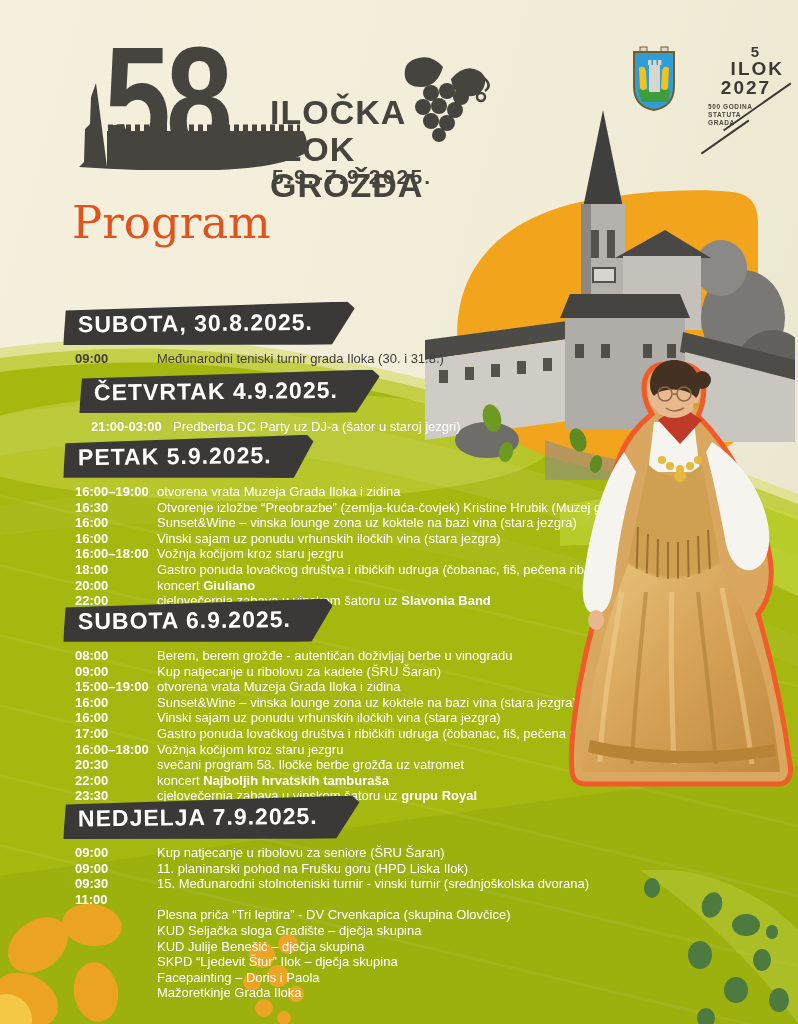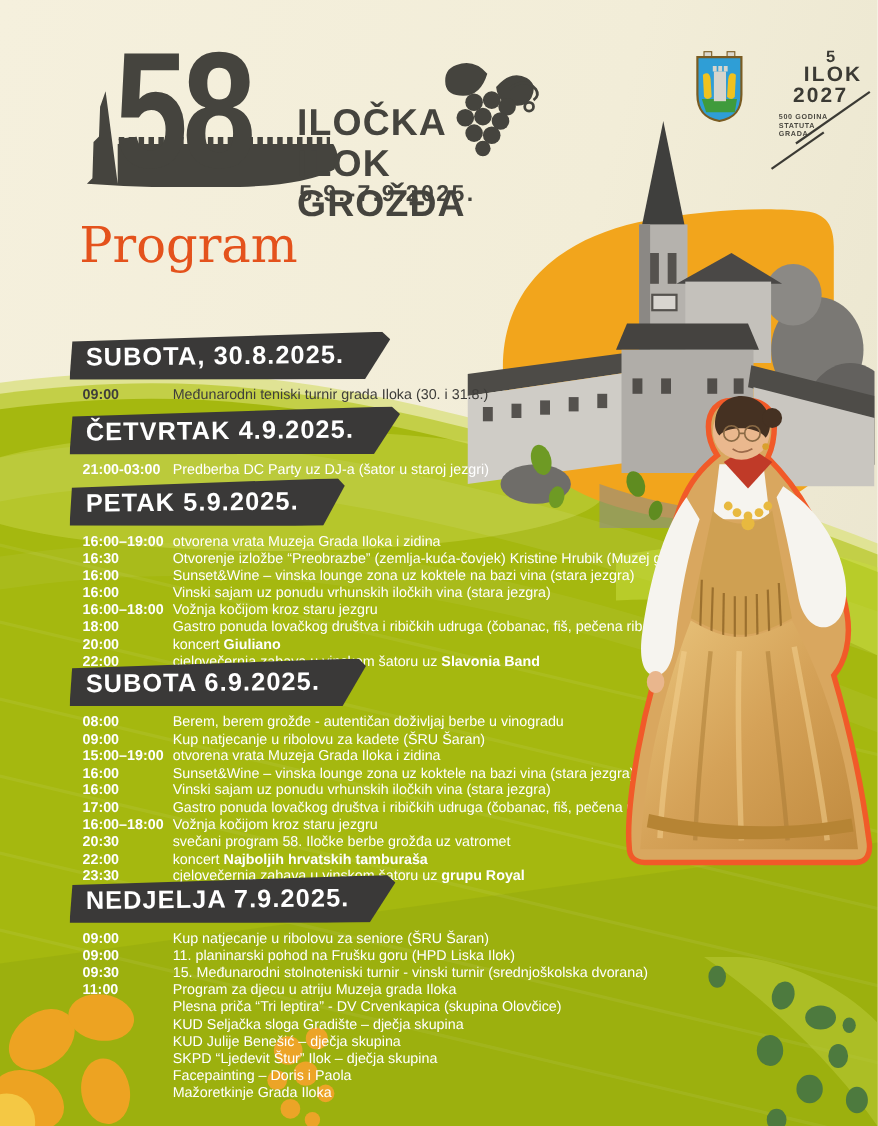--- a/index.html
+++ b/index.html
@@ -210,21 +210,21 @@
   <div class="diag d1"></div>
   <div class="diag d2"></div>
 
   <div id="schedule">
       <div class="section" style="top: 303px;"><div class="banner"><span>SUBOTA, 30.8.2025.</span></div><div class="rows dark">
           <div class="row">
             <span class="time">09:00</span>
             <span class="desc">Međunarodni teniski turnir grada Iloka (30. i 31.8.)</span>
           </div>
         </div></div>
-      <div class="section" style="top: 371px;"><div class="banner"><span>ČETVRTAK 4.9.2025.</span></div><div class="rows">
+      <div class="section" style="top: 371px; padding-left: 16px;"><div class="banner"><span>ČETVRTAK 4.9.2025.</span></div><div class="rows">
           <div class="row">
             <span class="time">21:00-03:00</span>
             <span class="desc">Predberba DC Party uz DJ-a (šator u staroj jezgri)</span>
           </div>
         </div></div>
       <div class="section" style="top: 436px;"><div class="banner"><span>PETAK 5.9.2025.</span></div><div class="rows">
           <div class="row">
             <span class="time">16:00–19:00</span>
             <span class="desc">otvorena vrata Muzeja Grada Iloka i zidina</span>
           </div>
@@ -307,21 +307,20 @@
           <div class="row">
             <span class="time">09:00</span>
             <span class="desc">11. planinarski pohod na Frušku goru (HPD Liska Ilok)</span>
           </div>
           <div class="row">
             <span class="time">09:30</span>
             <span class="desc">15. Međunarodni stolnoteniski turnir - vinski turnir (srednjoškolska dvorana)</span>
           </div>
           <div class="row">
             <span class="time">11:00</span>
-            <span class="desc">Program za djecu u atriju Muzeja grada Iloka</span>
           </div>
           <div class="row">
             <span class="time"></span>
             <span class="desc">Plesna priča “Tri leptira” - DV Crvenkapica (skupina Olovčice)</span>
           </div>
           <div class="row">
             <span class="time"></span>
             <span class="desc">KUD Seljačka sloga Gradište – dječja skupina</span>
           </div>
           <div class="row">

